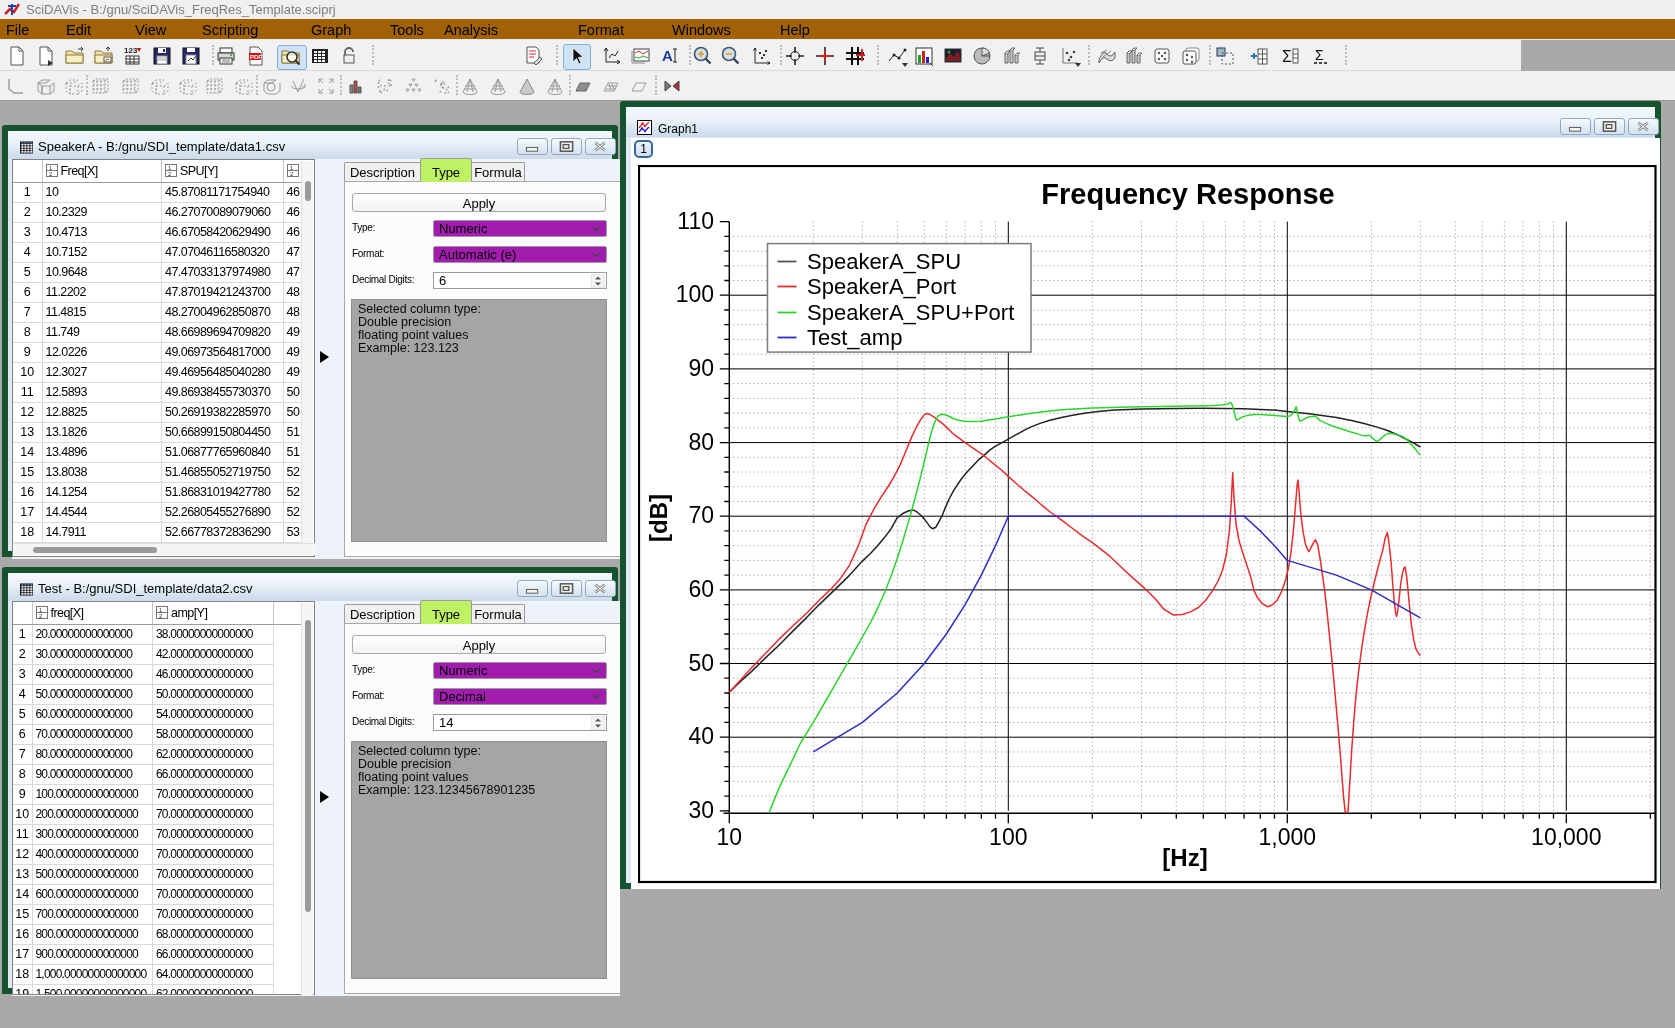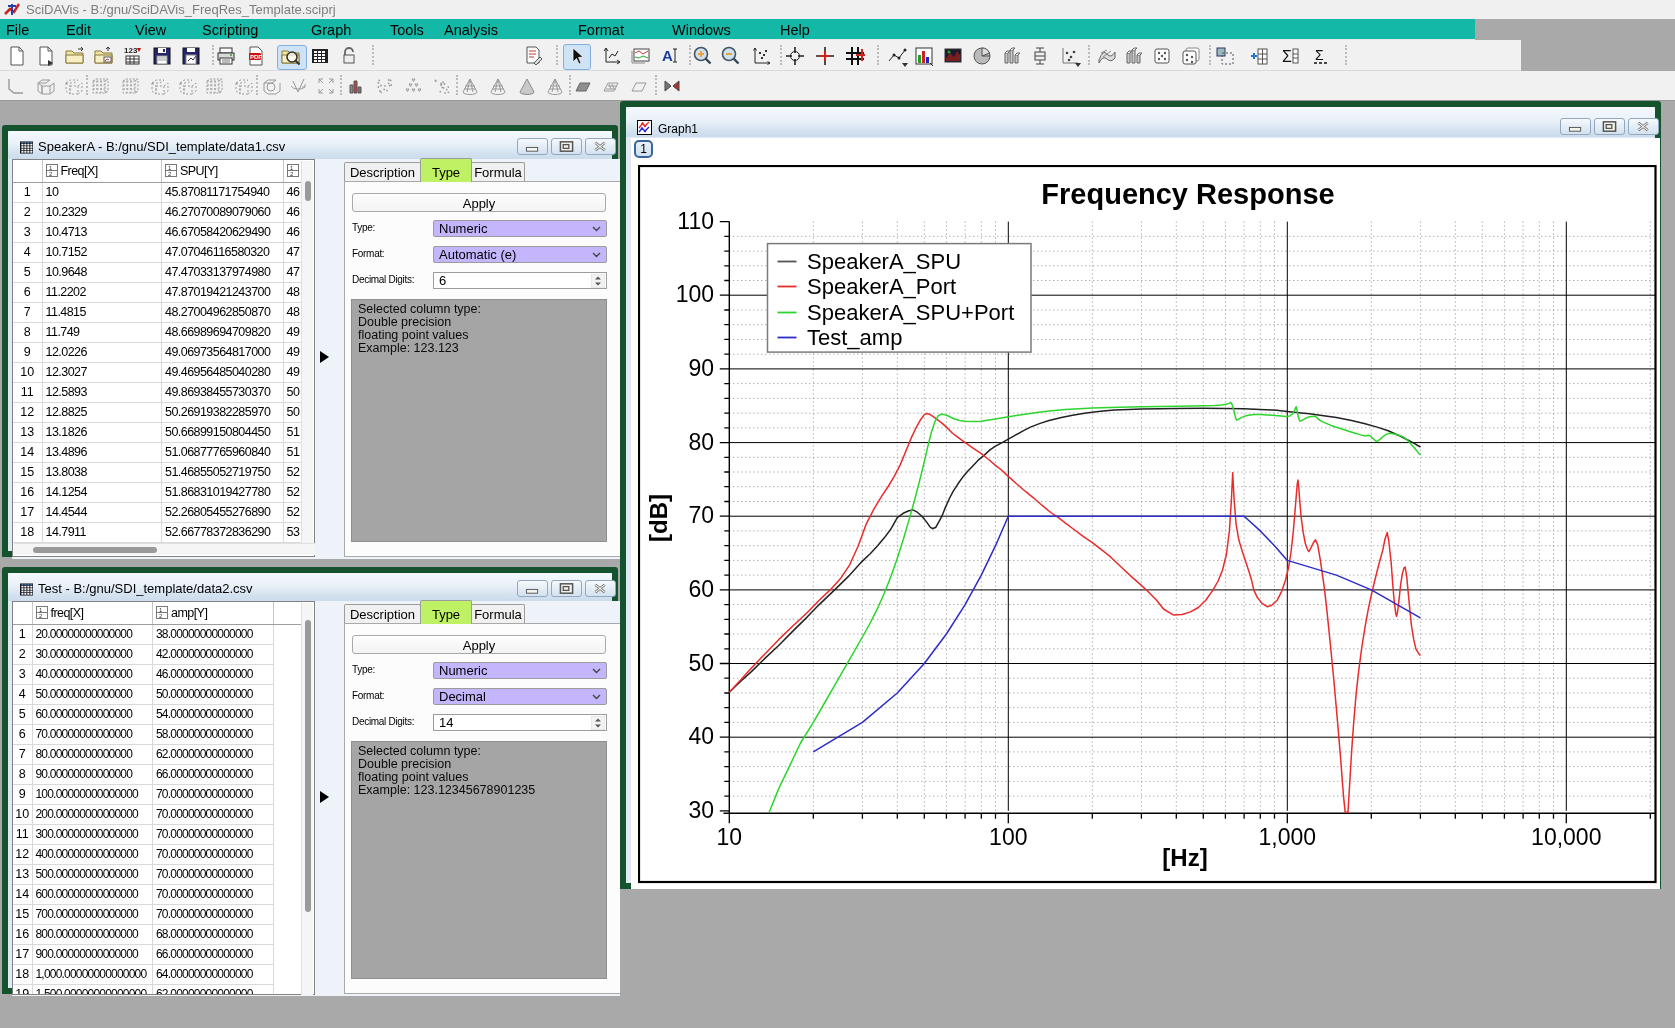--- a/index.html
+++ b/index.html
@@ -1,19 +1,19 @@
 <!DOCTYPE html>
 <html><head><meta charset="utf-8"><title>SciDAVis</title><style>
 *{margin:0;padding:0;box-sizing:border-box}
 html,body{width:1675px;height:1028px;overflow:hidden}
 body{font-family:"Liberation Sans",sans-serif;background:#a9a9a9;position:relative;font-size:13px;color:#000}
 .abs{position:absolute}
 #titlebar{left:0;top:0;width:1675px;height:19px;background:#f0f0f0}
 #titlebar .t{position:absolute;left:26px;top:2px;font-size:13px;color:#7d7d7d}
-#menubar{left:0;top:19px;width:1475px;height:21px;background:#14b8a6;border-bottom:1px solid #e8e8e8}
+#menubar{left:0;top:19px;width:1675px;height:21px;background:#a16207;border-bottom:1px solid #e8e8e8}
 .mi{position:absolute;top:3px;font-size:14.5px;color:#000}
 #tb1{left:0;top:40px;width:1521px;height:31px;background:#f1f1f1;border-bottom:1px solid #dadada}
 #tb2{left:0;top:71px;width:1675px;height:30px;background:#f1f1f1;border-bottom:1px solid #999}
 .tsep{position:absolute;top:5px;width:1px;height:20px;background:transparent;border-left:2px dotted #bbb}
 .hl{position:absolute;background:#cfe3f6;border:1px solid #84aede;border-radius:3px}
 .win{position:absolute;border:6px solid #14532d;border-radius:3px 3px 0 0;background:#e1eaf4}
 .wtb{position:absolute;left:0;top:0;right:0;height:28px;border-radius:3px 3px 0 0;
  background:linear-gradient(#f4f8fc,#e9f1f8 45%,#d3e1ef 80%,#ccdcec)}
 .wtb .wt{position:absolute;left:30px;top:8px;font-size:13px;color:#000}
 .wbtn{position:absolute;top:7px;width:31px;height:17px;border:1px solid #93a8bf;border-radius:3px;
@@ -31,21 +31,21 @@
 .hsb{position:absolute;left:1px;height:12px;background:#f5f5f5;border-top:1px solid #e0e0e0}
 .hsb .th{position:absolute;top:3px;height:6px;background:#9a9a9a;border-radius:4px}
 .spl{width:0;height:0;border-left:9px solid #000;border-top:6px solid transparent;border-bottom:6px solid transparent}
 .tab{position:absolute;top:0;height:19px;background:#f0f0f0;border:1px solid #9c9c9c;border-bottom:none;
  border-radius:2px 2px 0 0;font-size:13px;text-align:center;padding-top:2px}
 .tab.sel{background:#bef264;height:20px;z-index:2}
 .pane{position:absolute;background:#fcfcfc;border:1px solid #a9a9a9}
 .btn{position:absolute;background:linear-gradient(#fdfdfd,#f3f3f3);border:1px solid #a9a9a9;border-radius:3px;
  font-size:13px;text-align:center;padding-top:2px}
 .lbl{position:absolute;font-size:10px;letter-spacing:-0.3px}
-.combo{position:absolute;height:17px;background:#c4b5fd;border:1px solid #9c9c9c;border-radius:2px;font-size:13px;
+.combo{position:absolute;height:17px;background:#a21caf;border:1px solid #9c9c9c;border-radius:2px;font-size:13px;
  padding:0 0 0 5px;line-height:16px}
 .combo svg{position:absolute;right:5px;top:5px}
 .spin{position:absolute;height:17px;background:#fff;border:1px solid #9c9c9c;font-size:13px;padding:0 0 0 5px;line-height:16px}
 .gbox{position:absolute;background:#a5a5a5;border:1px solid #909090;font-size:12.5px;line-height:13.1px;
  padding:3px 0 0 6px;color:#0a0a0a}
 #wg .wbtn{top:11px}
 .lay1{position:absolute;width:19px;height:18px;border:2px solid #39679c;border-radius:5px;
  background:linear-gradient(#eaf2fa,#cfe0f0);font-size:12px;text-align:center;line-height:14px;color:#000}
 </style></head><body>
 <div id="titlebar" class="abs">

